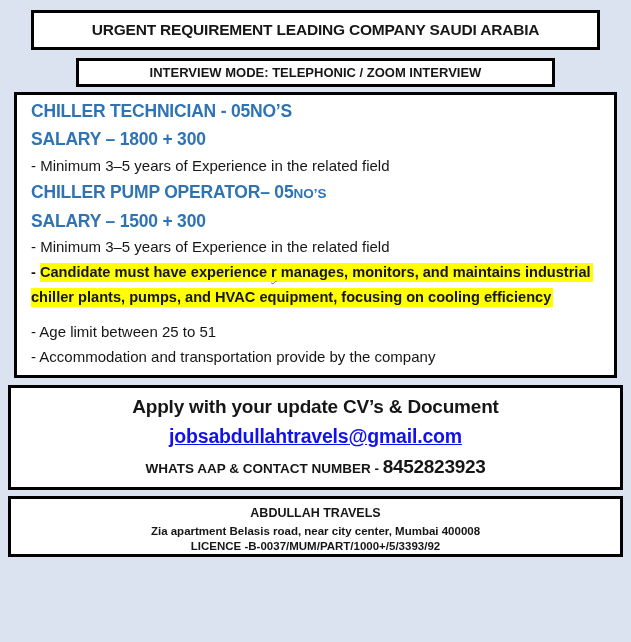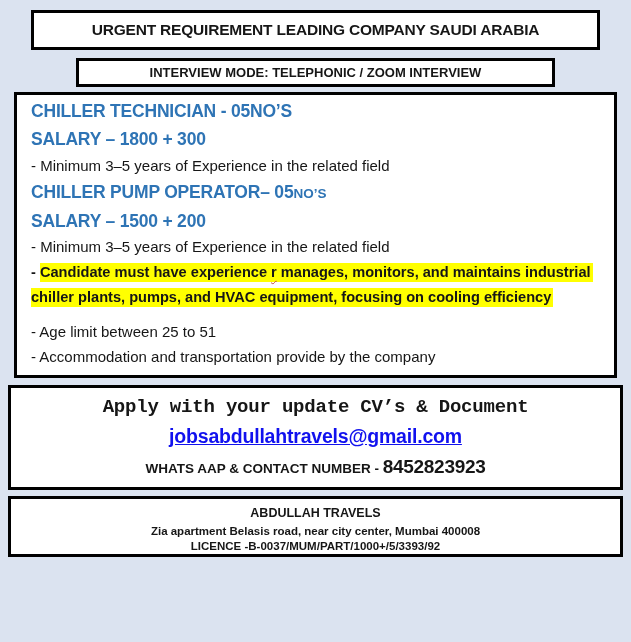--- a/index.html
+++ b/index.html
@@ -35,21 +35,21 @@
   }
   .suffix-small{font-size:13.5px;letter-spacing:0;}
   .body-line{font-size:15px;line-height:1.64;color:var(--ink);}
   .hl-line{font-weight:bold;font-size:14.6px;line-height:1.74;}
   .hl{background:var(--hl);padding:1px 2px 2px 0;box-decoration-break:clone;}
   .squig{text-decoration:underline wavy #c04444 1px;text-underline-offset:3px;}
   .notes-first{margin-top:10px;}
   #apply-box{
     margin:7px 8px 0;text-align:center;padding:8px 10px 9px;
   }
-  .apply-line{font-size:19px;font-weight:bold;letter-spacing:-0.2px;font-family:Liberation Mono, monospace;}
+  .apply-line{font-size:19px;font-weight:bold;letter-spacing:-0.2px;}
   .email-line{margin-top:7px;}
   .email-link{
     color:var(--link);font-size:19.5px;font-weight:bold;
     text-decoration:underline;cursor:pointer;letter-spacing:-0.2px;
   }
   .whats-line{margin-top:8px;font-size:13.5px;font-weight:bold;}
   .whats-number{font-size:19px;font-weight:bold;letter-spacing:-0.3px;}
   #footer-box{
     margin:6px 8px 0;text-align:center;padding:5px 10px 2px;
   }
@@ -70,21 +70,21 @@
     <span>INTERVIEW MODE: TELEPHONIC / ZOOM INTERVIEW</span>
   </div>
 
   <div class="box" id="main-box">
 
     <div class="job-title">CHILLER TECHNICIAN - 05NO’S</div>
     <div class="job-title">SALARY – 1800 + 300</div>
     <div class="body-line">- Minimum 3–5 years of Experience in the related field</div>
 
     <div class="job-title"><span>CHILLER PUMP OPERATOR– 05</span><span class="suffix-small">NO’S</span></div>
-    <div class="job-title">SALARY – 1500 + 200</div>
+    <div class="job-title">SALARY – 1500 + 300</div>
     <div class="body-line">- Minimum 3–5 years of Experience in the related field</div>
     <div class="body-line hl-line"><span>- </span><span class="hl"><span>Candidate must have experience </span><span class="squig">r</span><span> manages, monitors, and maintains industrial chiller plants, pumps, and HVAC equipment, focusing on cooling efficiency</span></span></div>
 
     <div class="body-line notes-first">- Age limit between 25 to 51</div>
     <div class="body-line">- Accommodation and transportation provide by the company</div>
   </div>
 
   <div class="box" id="apply-box">
     <div class="apply-line">Apply with your update CV’s &amp; Document</div>
     <div class="email-line">

